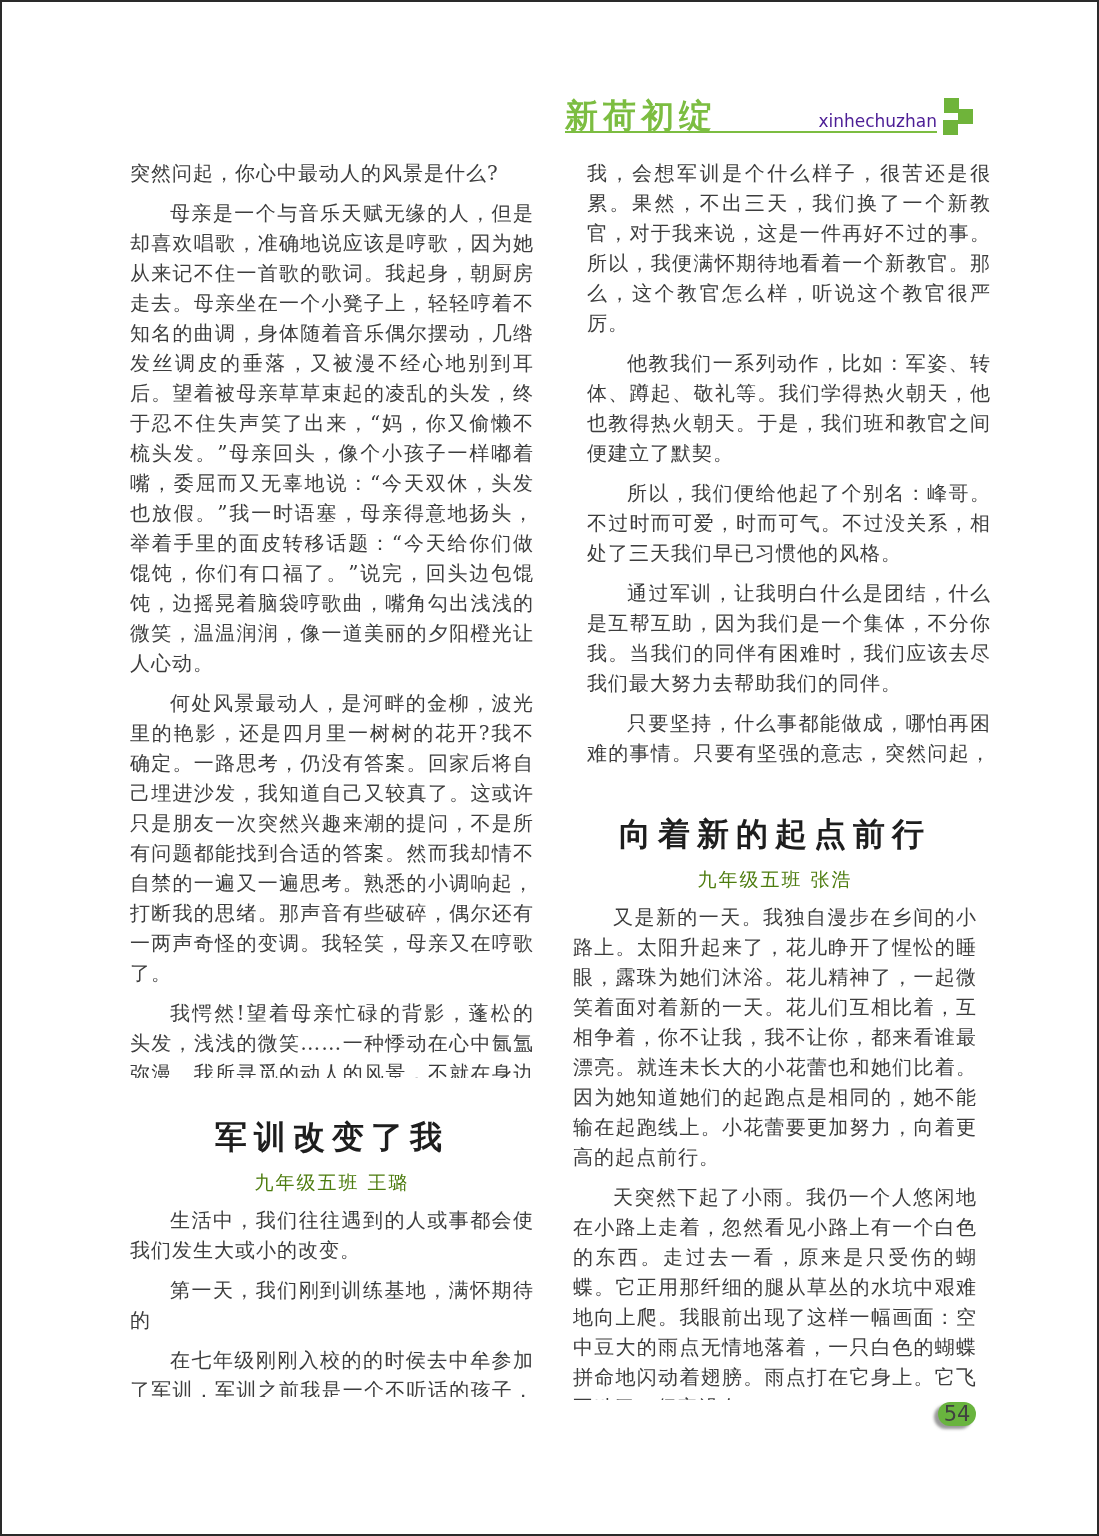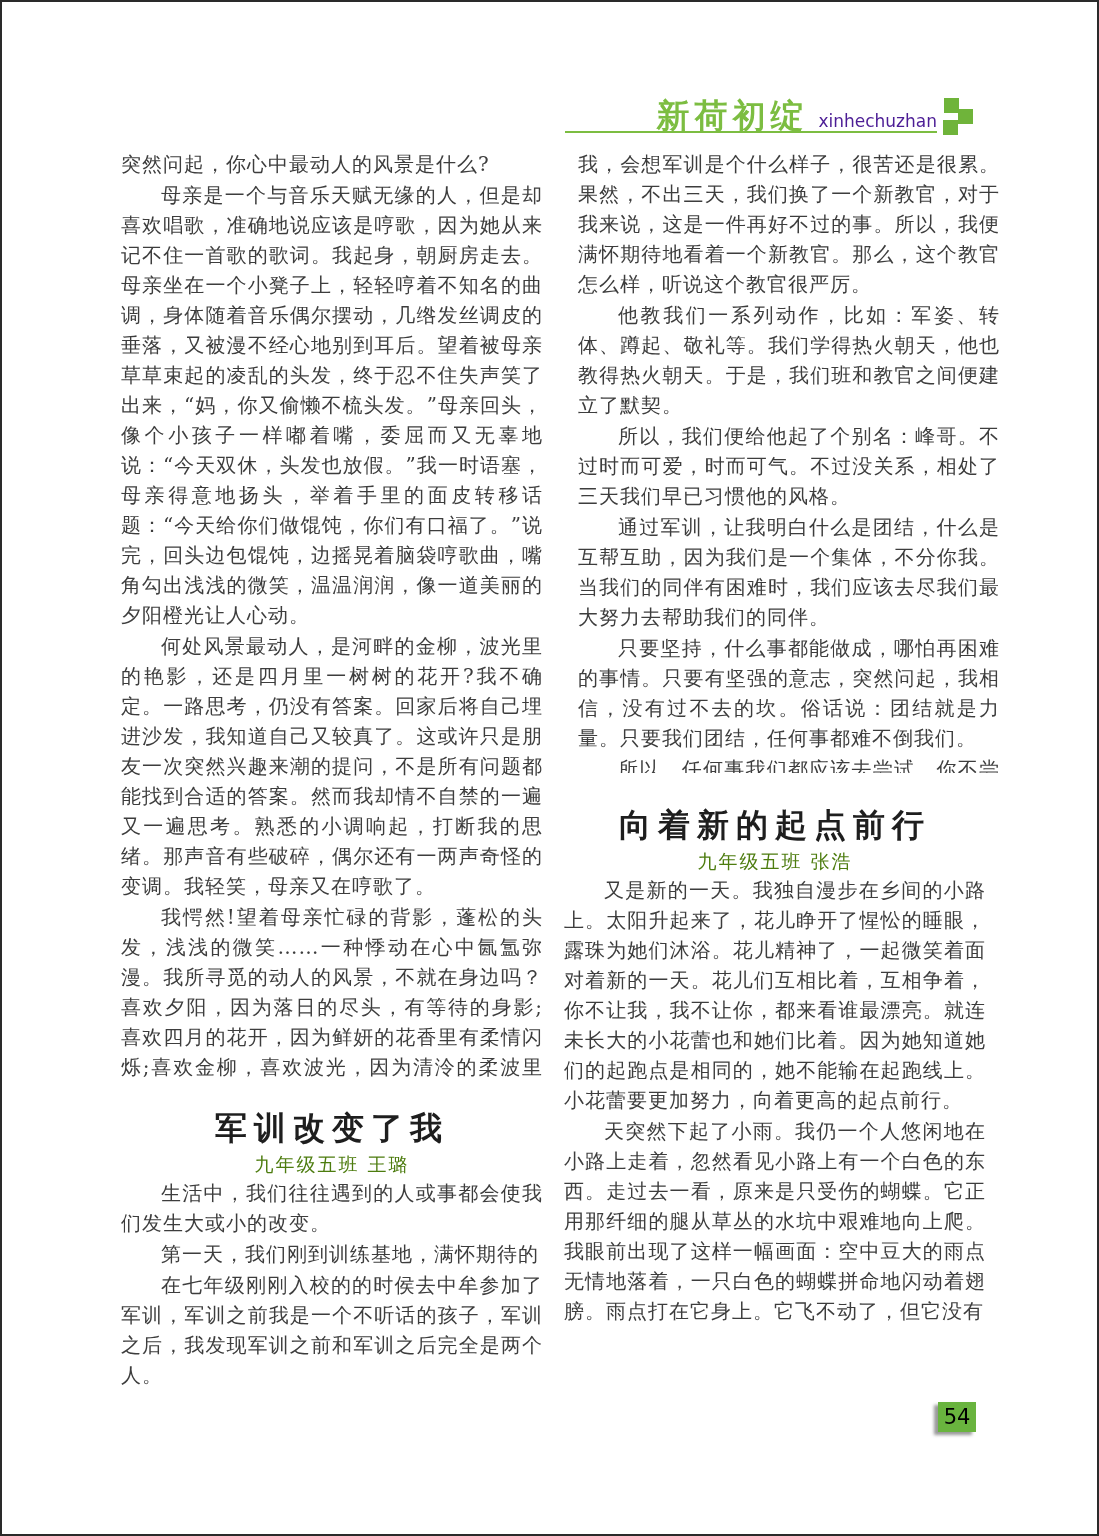--- a/index.html
+++ b/index.html
@@ -4,61 +4,62 @@
 <style>
   html,body { margin:0; padding:0; background:#ffffff; }
   .page {
     position:relative; width:1099px; height:1536px; box-sizing:border-box;
     background:#ffffff; border:2px solid #2a2a2a; overflow:hidden;
     font-family:"DejaVu Serif","Liberation Serif",serif; color:#3d3d3d;
   }
   
   .logo-row {
     position:absolute; left:563px; top:92px; width:372px;
-    display:flex; justify-content:flex-end; align-items:baseline; gap:10px;
+    display:flex; justify-content:space-between; align-items:baseline; gap:10px;
   }
   .logo-cn {
     font-family:"DejaVu Sans","Liberation Sans",sans-serif;
     font-size:33px; font-weight:bold; color:#7cbd41; letter-spacing:5px;
   }
   .logo-py {
     font-family:"DejaVu Sans","Liberation Sans",sans-serif;
     font-size:17px; color:#4c1d95;
   }
   .header-rule { position:absolute; left:563px; top:129px; width:372px; height:2px; background:#7cbd41; }
   .logo-icon { position:absolute; left:941px; top:95px; width:46px; height:42px; }
   .logo-icon .sq { position:absolute; width:15px; height:15px; background:#6fb43a; }
   .logo-icon .sq.a { left:1px;  top:1px; }
   .logo-icon .sq.b { left:15px; top:12px; }
   .logo-icon .sq.c { left:0px;  top:23px; }
   
   .textblock {
     position:absolute; width:424px; font-size:20px; line-height:30px;
     text-align:justify; letter-spacing:1px; overflow:hidden;
   }
-  .textblock p { margin:1px; text-indent:2em; }
+  .textblock p { margin:10px; text-indent:2em; }
   .textblock p.noindent { text-indent:0; }
   .blk-left-cont  { left:118px; top:146px;  max-height:930px; }
   .blk-left-art   { left:118px; top:1103px; height:292px; }
   .blk-right-cont { left:575px; top:146px;  max-height:625px; }
   .blk-right-art  { left:561px; top:800px;  height:598px; }
   .art-title {
     font-size:32px; font-weight:bold; color:#1e1e1e; text-align:center;
     letter-spacing:7px; line-height:44px; text-indent:0 !important; margin:0;
   }
   .art-author {
     font-size:19px; color:#4d7c0f; text-align:center; letter-spacing:2px;
     line-height:26px; margin:8px 0 28px 0; text-indent:0 !important;
   }
   
   .page-badge {
-    position:absolute; left:936px; top:1400px; width:38px; height:30px;
-    background:#69b43e; color:#000000; display:flex; align-items:center; justify-content:center;
+    position:absolute; left:936px; top:1400px; width:38px; height:24px;
+    background:#69b43e; color:#404040; display:flex; align-items:center; justify-content:center;
     font-family:"DejaVu Sans","Liberation Sans",sans-serif; font-size:21px;
     box-shadow:-4px 3px 3px rgba(70,70,70,0.55);
+    border-radius:12px;
   }
 </style>
 </head>
 <body>
 
 <div class="page">
 
   <div class="logo-row">
     <span class="logo-cn">新荷初绽</span>
     <span class="logo-py">xinhechuzhan</span>

